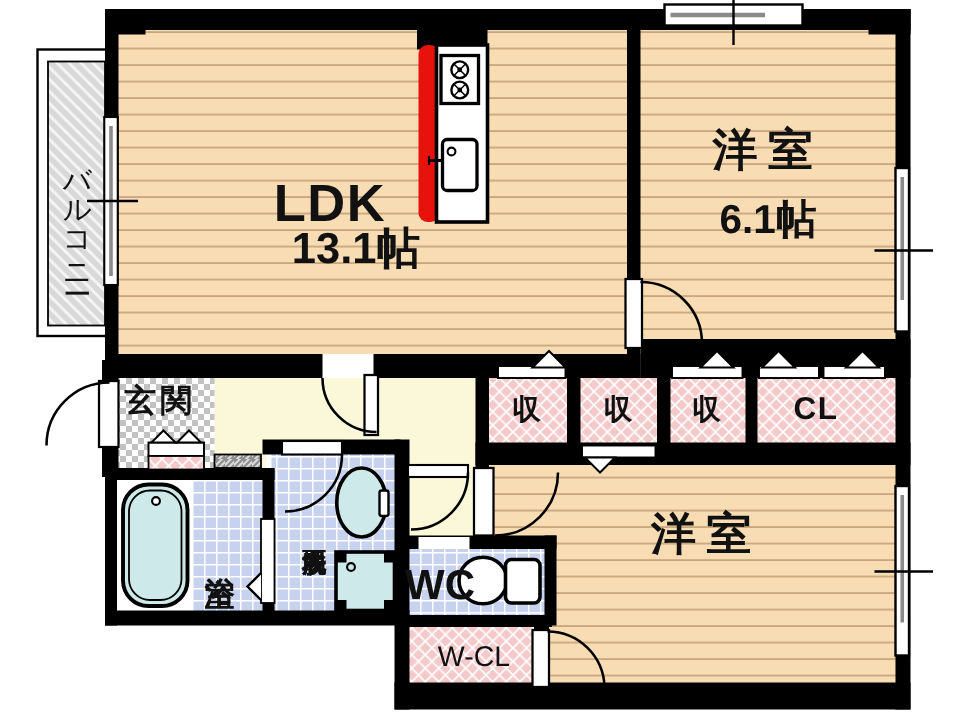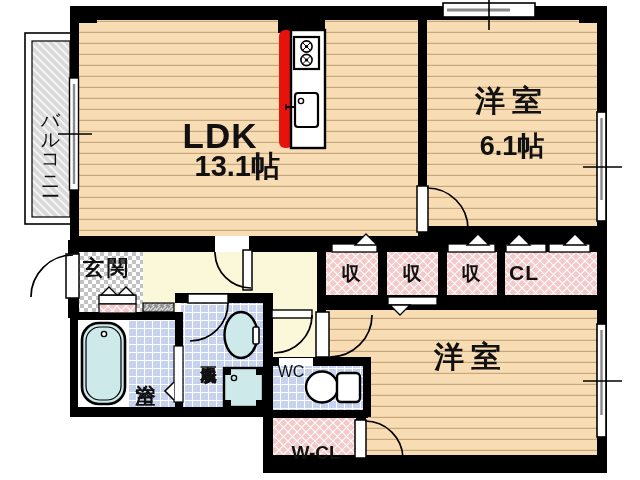--- a/index.html
+++ b/index.html
@@ -242,21 +242,21 @@
 <div class="lbl center" style="left:458px;top:133px;width:108px;font-size:27px;font-weight:600;">6.1帖</div>
 
 <div class="lbl center" style="left:421px;top:342px;width:100px;font-size:30px;font-weight:600;letter-spacing:7px;">洋室</div>
 
 <div class="lbl center" style="left:79px;top:257px;width:56px;font-size:21px;font-weight:700;letter-spacing:3px;">玄関</div>
 
 <div class="lbl center" style="left:135px;top:330px;width:22px;height:80px;font-size:20px;font-weight:600;"><span class="vtext" style="height:78px;">浴室</span></div>
 
 <div class="lbl center" style="left:199px;top:301px;width:19px;height:106px;font-size:16px;font-weight:600;"><span class="vtext" style="height:106px;">洗面脱衣場</span></div>
 
-<div class="lbl center" style="left:270px;top:364px;width:42px;font-size:16px;font-weight:400;">WC</div>
-
-<div class="lbl center" style="left:280px;top:429px;width:72px;font-size:19px;font-weight:700;margin-top:14px;">W-CL</div>
+<div class="lbl center" style="left:270px;top:376px;width:42px;font-size:28px;font-weight:700;">WC</div>
+
+<div class="lbl center" style="left:280px;top:429px;width:72px;font-size:19px;font-weight:400;">W-CL</div>
 
 <div class="lbl center" style="left:338px;top:264px;width:26px;font-size:19px;font-weight:600;">収</div>
 <div class="lbl center" style="left:399px;top:264px;width:26px;font-size:19px;font-weight:600;">収</div>
 <div class="lbl center" style="left:458px;top:264px;width:26px;font-size:19px;font-weight:600;">収</div>
-<div class="lbl center" style="left:504px;top:262px;width:40px;font-size:21px;font-weight:600;letter-spacing:1px;">CL</div>
+<div class="lbl center" style="left:524px;top:262px;width:40px;font-size:21px;font-weight:600;letter-spacing:1px;">CL</div>
 </div>
 
 </body></html>

